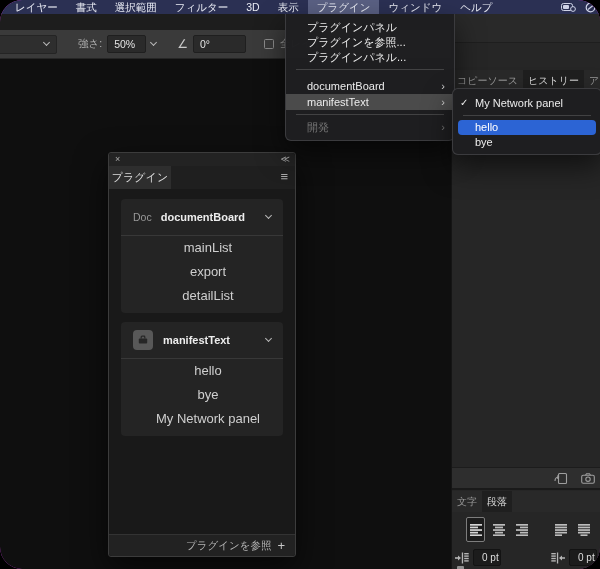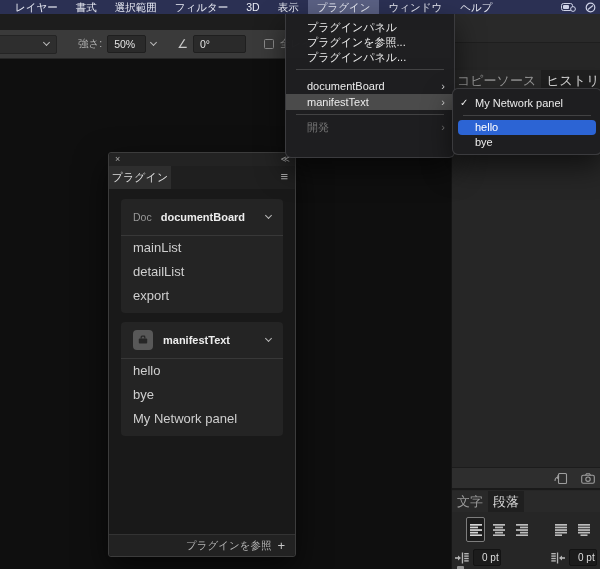--- a/index.html
+++ b/index.html
@@ -1,19 +1,19 @@
 <!DOCTYPE html>
 <html><head>
 <meta charset="utf-8">
 <style>
   * { margin:0; padding:0; box-sizing:border-box; }
   body { background:#000; }
   #root{
     position:relative; width:600px; height:569px; overflow:hidden;
-    background:#d946ef; font-family:"Liberation Sans",sans-serif;
+    background:#d946ef; font-family:"Liberation Sans",sans-serif;border-radius:22px;
     -webkit-font-smoothing:antialiased;
   }
   
   .menubar{position:absolute;top:0;left:0;right:0;height:14px;background:#2b3053;
     display:flex;align-items:center;padding-left:6px;z-index:40;}
   .mb-item{font-size:10.5px;color:#e9ebf4;padding:0 9px;height:14px;line-height:14px;white-space:nowrap;}
   .mb-item.selected{background:#5a6083;}
   .mb-status{margin-left:auto;display:flex;align-items:center;gap:9px;padding-right:4px;}
   
   .chrome-strip{position:absolute;top:14px;left:0;width:451px;height:16px;background:#1d1d1d;}
@@ -31,21 +31,21 @@
   .opt-check{width:10px;height:10px;border:1px solid #8b8b8b;border-radius:1.5px;margin-left:18px;background:transparent;}
   .all-layers{font-size:10.5px;color:#989898;margin-left:6px;white-space:nowrap;}
   
   .canvas{position:absolute;top:59px;left:0;width:451px;height:510px;background:#0f0f0f;}
   
   .dock{position:absolute;top:14px;left:451px;width:149px;height:555px;background:#262626;
     border-left:1px solid #151515;z-index:10;}
   .dock-top{position:absolute;top:0;left:0;right:0;height:29px;background:#292929;border-bottom:1px solid #1e1e1e;}
   .tabs1{position:absolute;top:56px;left:0;right:0;height:21px;background:#292929;
     display:flex;align-items:stretch;white-space:nowrap;}
-  .ptab{font-size:13px;color:#9a9a9a;padding:0 5px;line-height:21px;white-space:nowrap;}
+  .ptab{font-size:10px;color:#9a9a9a;padding:0 5px;line-height:21px;white-space:nowrap;}
   .ptab.active{background:#1f1f1f;color:#d9d9d9;}
   .hist-body{position:absolute;top:77px;left:0;right:0;height:376px;background:#262626;}
   .hist-bar{position:absolute;top:453px;left:0;right:0;height:21px;background:#2e2e2e;
     border-top:1px solid #1c1c1c;display:flex;align-items:center;justify-content:flex-end;gap:13px;padding-right:5px;}
   .dock-gap{position:absolute;top:474px;left:0;right:0;height:2px;background:#1a1a1a;}
   .tabs2{position:absolute;top:477px;left:0;right:0;height:21px;background:#292929;display:flex;align-items:stretch;}
   .para-body{position:absolute;top:498px;left:0;right:0;bottom:0;background:#262626;}
   .align-row{position:absolute;top:5px;left:14px;display:flex;gap:4px;align-items:center;}
   .align-btn{width:19px;height:25px;display:flex;align-items:center;justify-content:center;
     border:1px solid transparent;border-radius:2px;}
@@ -59,37 +59,37 @@
   .pluginpanel{position:absolute;left:108px;top:152px;width:188px;height:405px;background:#191919;
     border:1px solid #3c3c3c;border-radius:3px;box-shadow:0 12px 32px rgba(0,0,0,.6);z-index:30;}
   .pp-strip{height:13px;background:#232323;display:flex;align-items:center;justify-content:space-between;
     padding:0 6px;border-radius:3px 3px 0 0;}
   .pp-x{font-size:9px;color:#a8a8a8;line-height:9px;}
   .pp-collapse{font-size:9px;color:#a8a8a8;line-height:9px;letter-spacing:-1px;}
   .pp-tabs{height:23px;background:#1f1f1f;display:flex;align-items:stretch;position:relative;}
   .pp-tab{width:62px;background:#2e2e2e;color:#dcdcdc;font-size:11px;display:flex;align-items:center;justify-content:center;white-space:nowrap;}
   .pp-menu{position:absolute;right:7px;top:3px;font-size:13px;color:#a8a8a8;}
   .pp-content{position:absolute;top:36px;left:0;right:0;bottom:23px;background:#191919;padding:10px 12px;}
-  .pp-card{background:#242424;border-radius:4px;margin-bottom:9px;padding-bottom:5px;}
+  .pp-card{background:#242424;border-radius:4px;margin-bottom:9px;padding-bottom:5px;text-align:center;}
   .pp-card-h{height:36px;display:flex;align-items:center;padding:0 12px;}
   .doc-ic{color:#989898;font-size:10.5px;margin-right:9px;}
   .badge-ic{width:20px;height:20px;background:#585858;border-radius:4px;margin-right:10px;
     display:flex;align-items:center;justify-content:center;flex:0 0 auto;}
   .pp-card-title{font-size:11px;color:#ededed;font-weight:700;white-space:nowrap;}
   .pp-card-h .chev{margin-left:auto;}
   .pp-div{height:1px;background:#383838;}
   .pp-item{height:24px;line-height:24px;padding-left:12px;font-size:13px;color:#cfcfcf;white-space:nowrap;}
   .pp-footer{position:absolute;left:0;right:0;bottom:0;height:22px;background:#222;border-top:1px solid #333;
     display:flex;align-items:center;justify-content:flex-end;gap:6px;padding-right:10px;border-radius:0 0 3px 3px;margin-top:29px;}
   .pp-footer-label{font-size:10.5px;color:#b3b3b3;}
   .pp-footer-plus{font-size:13px;color:#c8c8c8;line-height:13px;}
   
   .menu{position:absolute;left:285px;top:14px;width:170px;background:rgba(31,31,33,.98);
     border:1px solid rgba(95,95,100,.45);border-top:none;border-radius:0 0 6px 6px;
-    box-shadow:0 12px 28px rgba(0,0,0,.55);z-index:60;padding:6px 0 22px;}
+    box-shadow:0 12px 28px rgba(0,0,0,.55);z-index:60;padding:6px 0 5px;}
   .menu-item{position:relative;height:15px;line-height:15px;padding-left:21px;font-size:11px;
     color:#ececec;white-space:nowrap;}
   .menu-item.sub{height:16px;line-height:16px;font-weight:500;}
   .menu-item .arrow{position:absolute;right:9px;top:0;font-size:11px;color:#d0d0d0;}
   .menu-item.hl{background:#4b4b4b;}
   .menu-item.disabled{color:#767676;}
   .menu-item.disabled .arrow{color:#767676;}
   .menu-sep{height:1px;background:rgba(255,255,255,.16);margin:4px 10px;}
   .menu-spacer{height:4px;}
   .submenu{position:absolute;left:452px;top:88px;width:150px;background:rgba(31,31,33,.98);
@@ -295,22 +295,22 @@
     <div class="pp-content">
 
       <div class="pp-card">
         <div class="pp-card-h">
           <span class="doc-ic">Doc</span>
           <span class="pp-card-title">documentBoard</span>
           <span class="chev"></span>
         </div>
         <div class="pp-div"></div>
         <div class="pp-item">mainList</div>
+        <div class="pp-item">export</div>
         <div class="pp-item">detailList</div>
-        <div class="pp-item">export</div>
       </div>
 
       <div class="pp-card">
         <div class="pp-card-h">
           <span class="badge-ic">
             <svg width="10" height="10" viewBox="0 0 10 10">
               <path d="M3.2 3.5 V2 a0.8 0.8 0 0 1 0.8 -0.8 h2 a0.8 0.8 0 0 1 0.8 0.8 v1.5" fill="none" stroke="#262626" stroke-width="1.2"></path>
               <rect x="0.8" y="3.5" width="8.4" height="5" rx="1" fill="#262626"></rect>
             </svg>
           </span>

